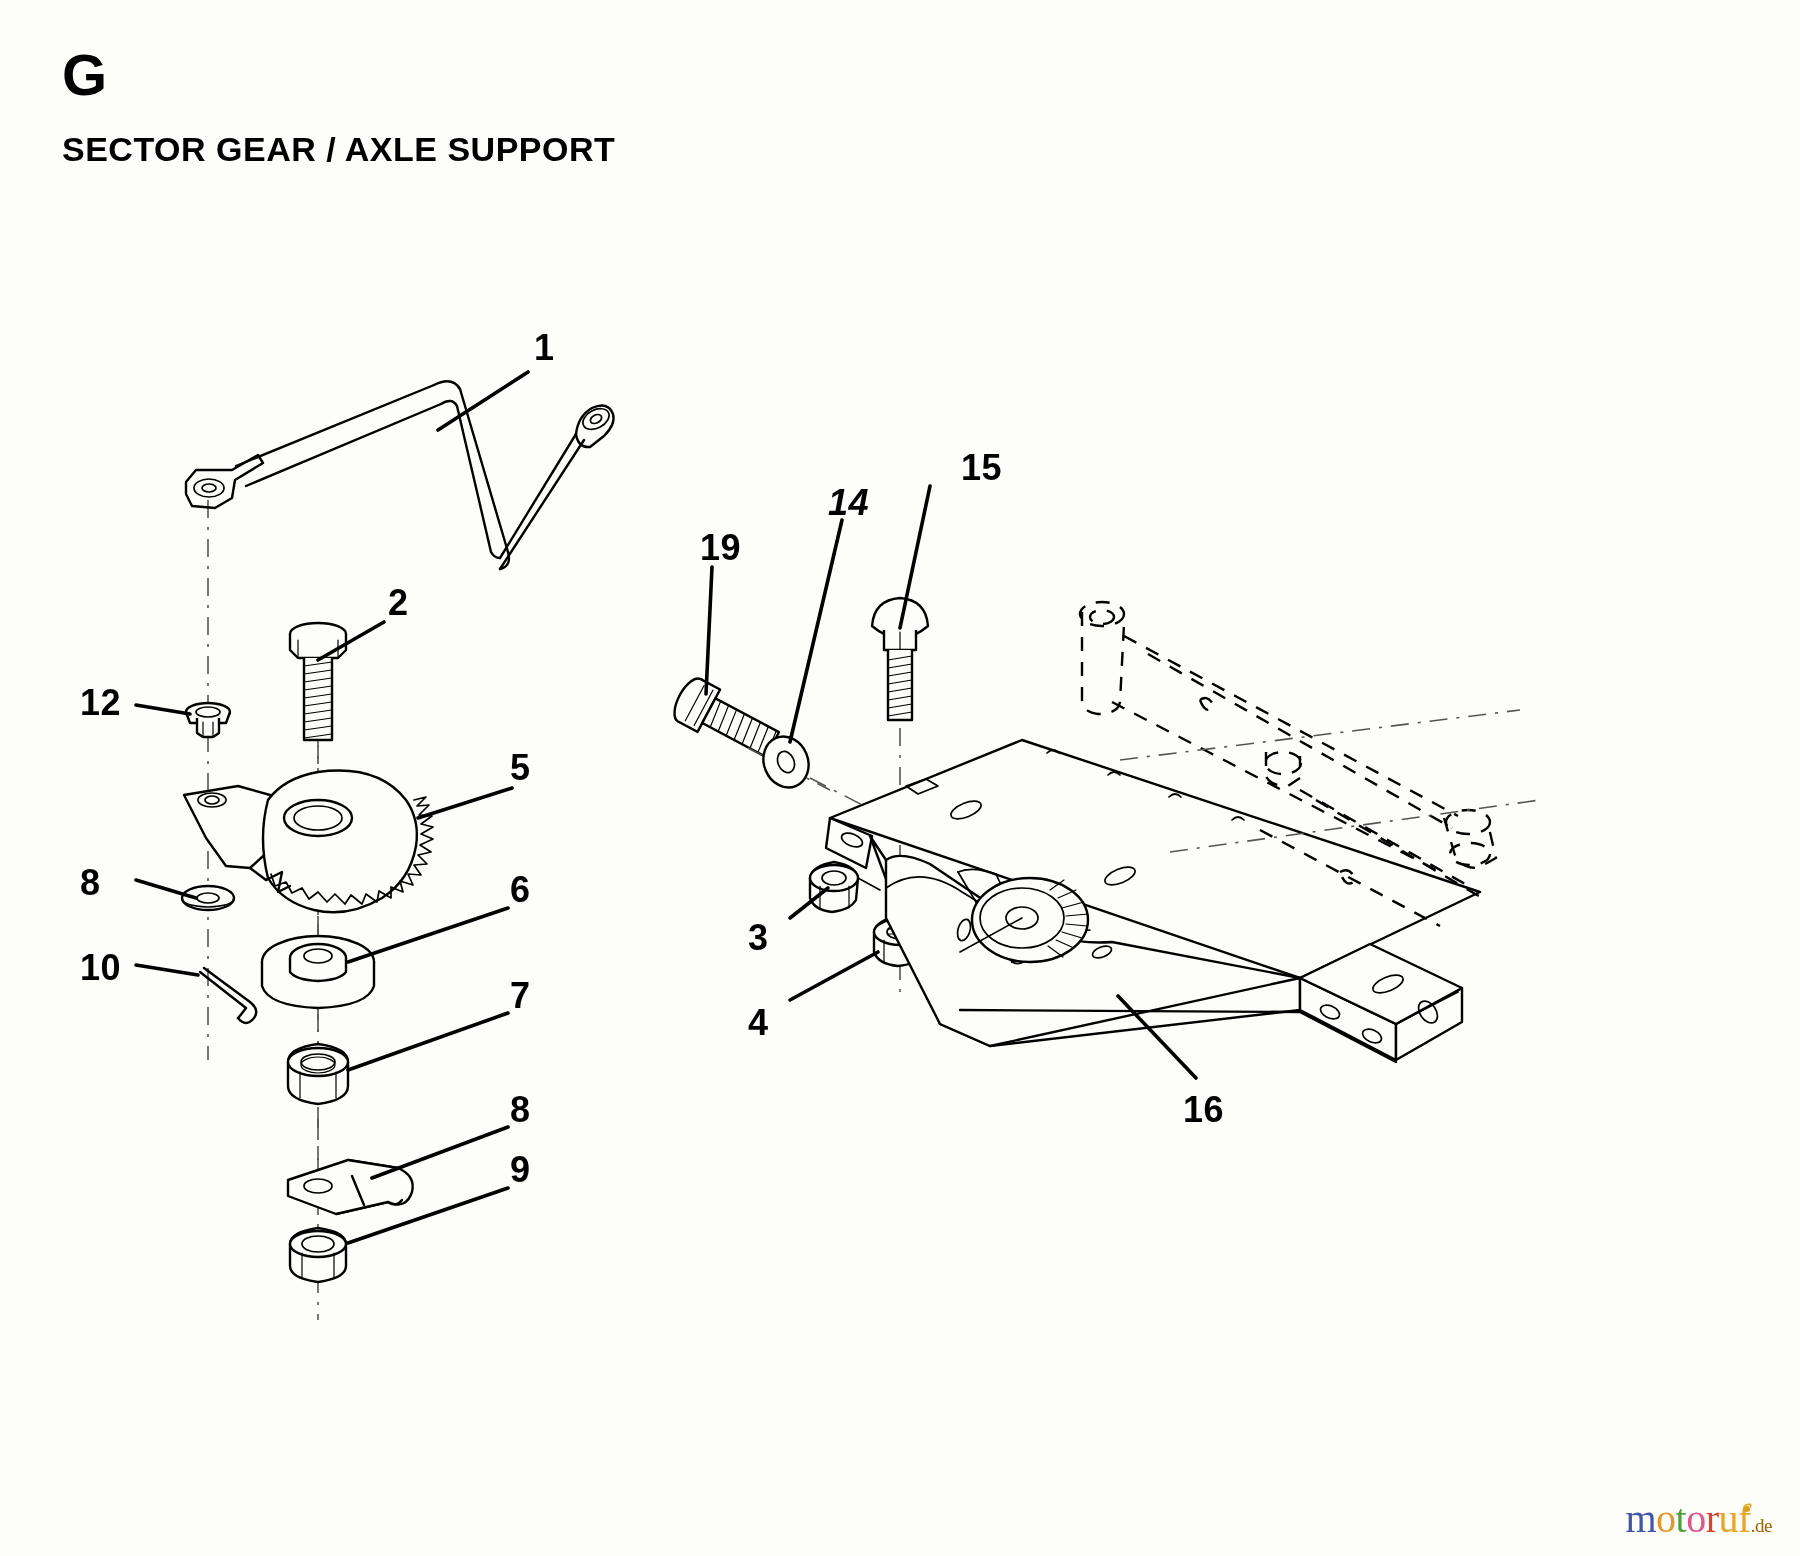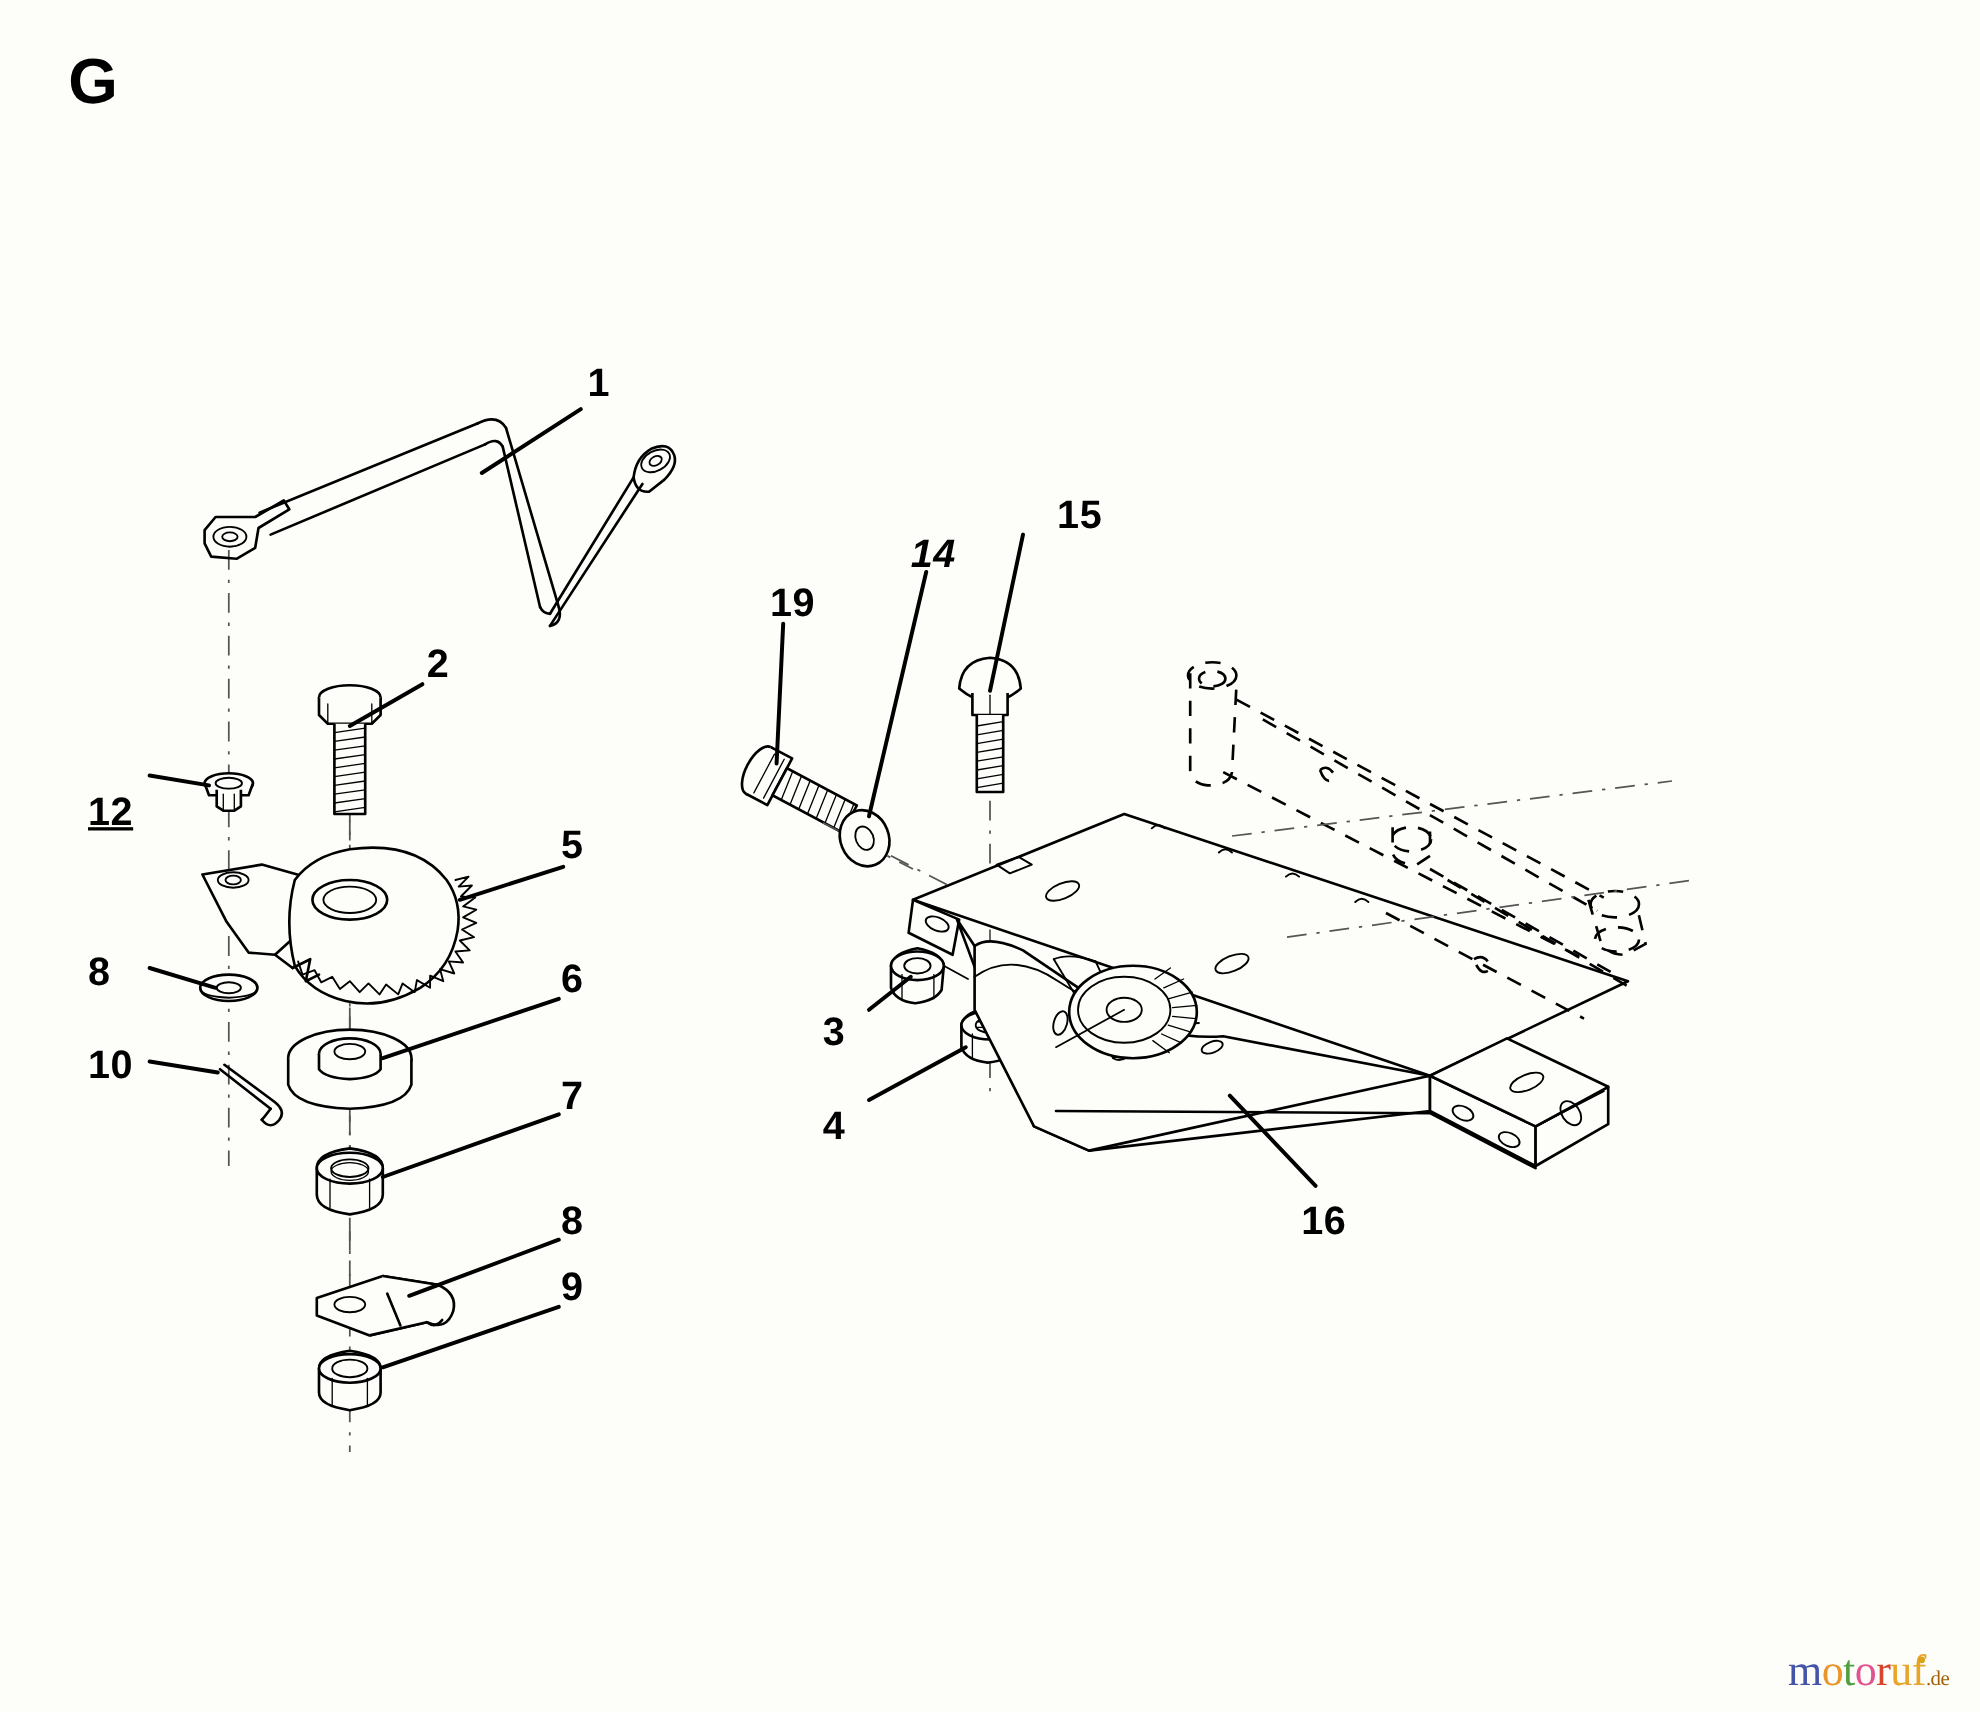--- a/index.html
+++ b/index.html
@@ -84,20 +84,21 @@
     background: #d9a21b;
   }
 </style>
 </head>
 <body>
 
 <div id="page">
 
   <div id="header">
     <div id="section-letter">G</div>
+    <div id="section-title">SECTOR GEAR / AXLE SUPPORT</div>
   </div>
 
   <svg id="drawing" viewBox="0 0 1800 1556" xmlns="http://www.w3.org/2000/svg">
     <defs>
       <style>
         .ln   { fill:none; stroke:#000; stroke-width:2.4; stroke-linecap:round; stroke-linejoin:round; }
         .lnt  { fill:none; stroke:#000; stroke-width:1.7; stroke-linecap:round; stroke-linejoin:round; }
         .lnh  { fill:none; stroke:#000; stroke-width:1.2; stroke-linecap:round; }
         .fillw{ fill:#fdfdfa; stroke:#000; stroke-width:2.4; stroke-linejoin:round; }
         .fillwt{ fill:#fdfdfa; stroke:#000; stroke-width:1.7; stroke-linejoin:round; }
@@ -420,21 +421,21 @@
   <div class="callout" style="left:388px; top:585px;">2</div>
   <div class="callout" style="left:748px; top:920px;">3</div>
   <div class="callout" style="left:748px; top:1005px;">4</div>
   <div class="callout" style="left:510px; top:750px;">5</div>
   <div class="callout" style="left:510px; top:872px;">6</div>
   <div class="callout" style="left:510px; top:978px;">7</div>
   <div class="callout" style="left:510px; top:1092px;">8</div>
   <div class="callout" style="left:510px; top:1152px;">9</div>
   <div class="callout" style="left:80px;  top:950px;">10</div>
   <div class="callout" style="left:80px;  top:865px;">8</div>
-  <div class="callout" style="left:80px;  top:720px;text-decoration:underline;">12</div>
+  <div class="callout" style="left:80px;  top:685px;">12</div>
   <div class="callout" style="left:700px; top:530px;">19</div>
   <div class="callout" style="left:828px; top:485px;font-style:italic;">14</div>
   <div class="callout" style="left:928px; top:450px;margin-left:33px;">15</div>
   <div class="callout" style="left:1183px;top:1092px;">16</div>
 
   <div id="watermark">
     <span class="wl" style="color:#4455a8">m</span><span class="wl" style="color:#e8952a">o</span><span class="wl" style="color:#4ea03f">t</span><span class="wl" style="color:#e0558f">o</span><span class="wl" style="color:#d8442c">r</span><span class="wl" style="color:#e8a52a">u</span><span class="wl" style="color:#e8a52a">f</span><span class="dot"></span><span class="suffix">.de</span>
   </div>
 
 </div>

